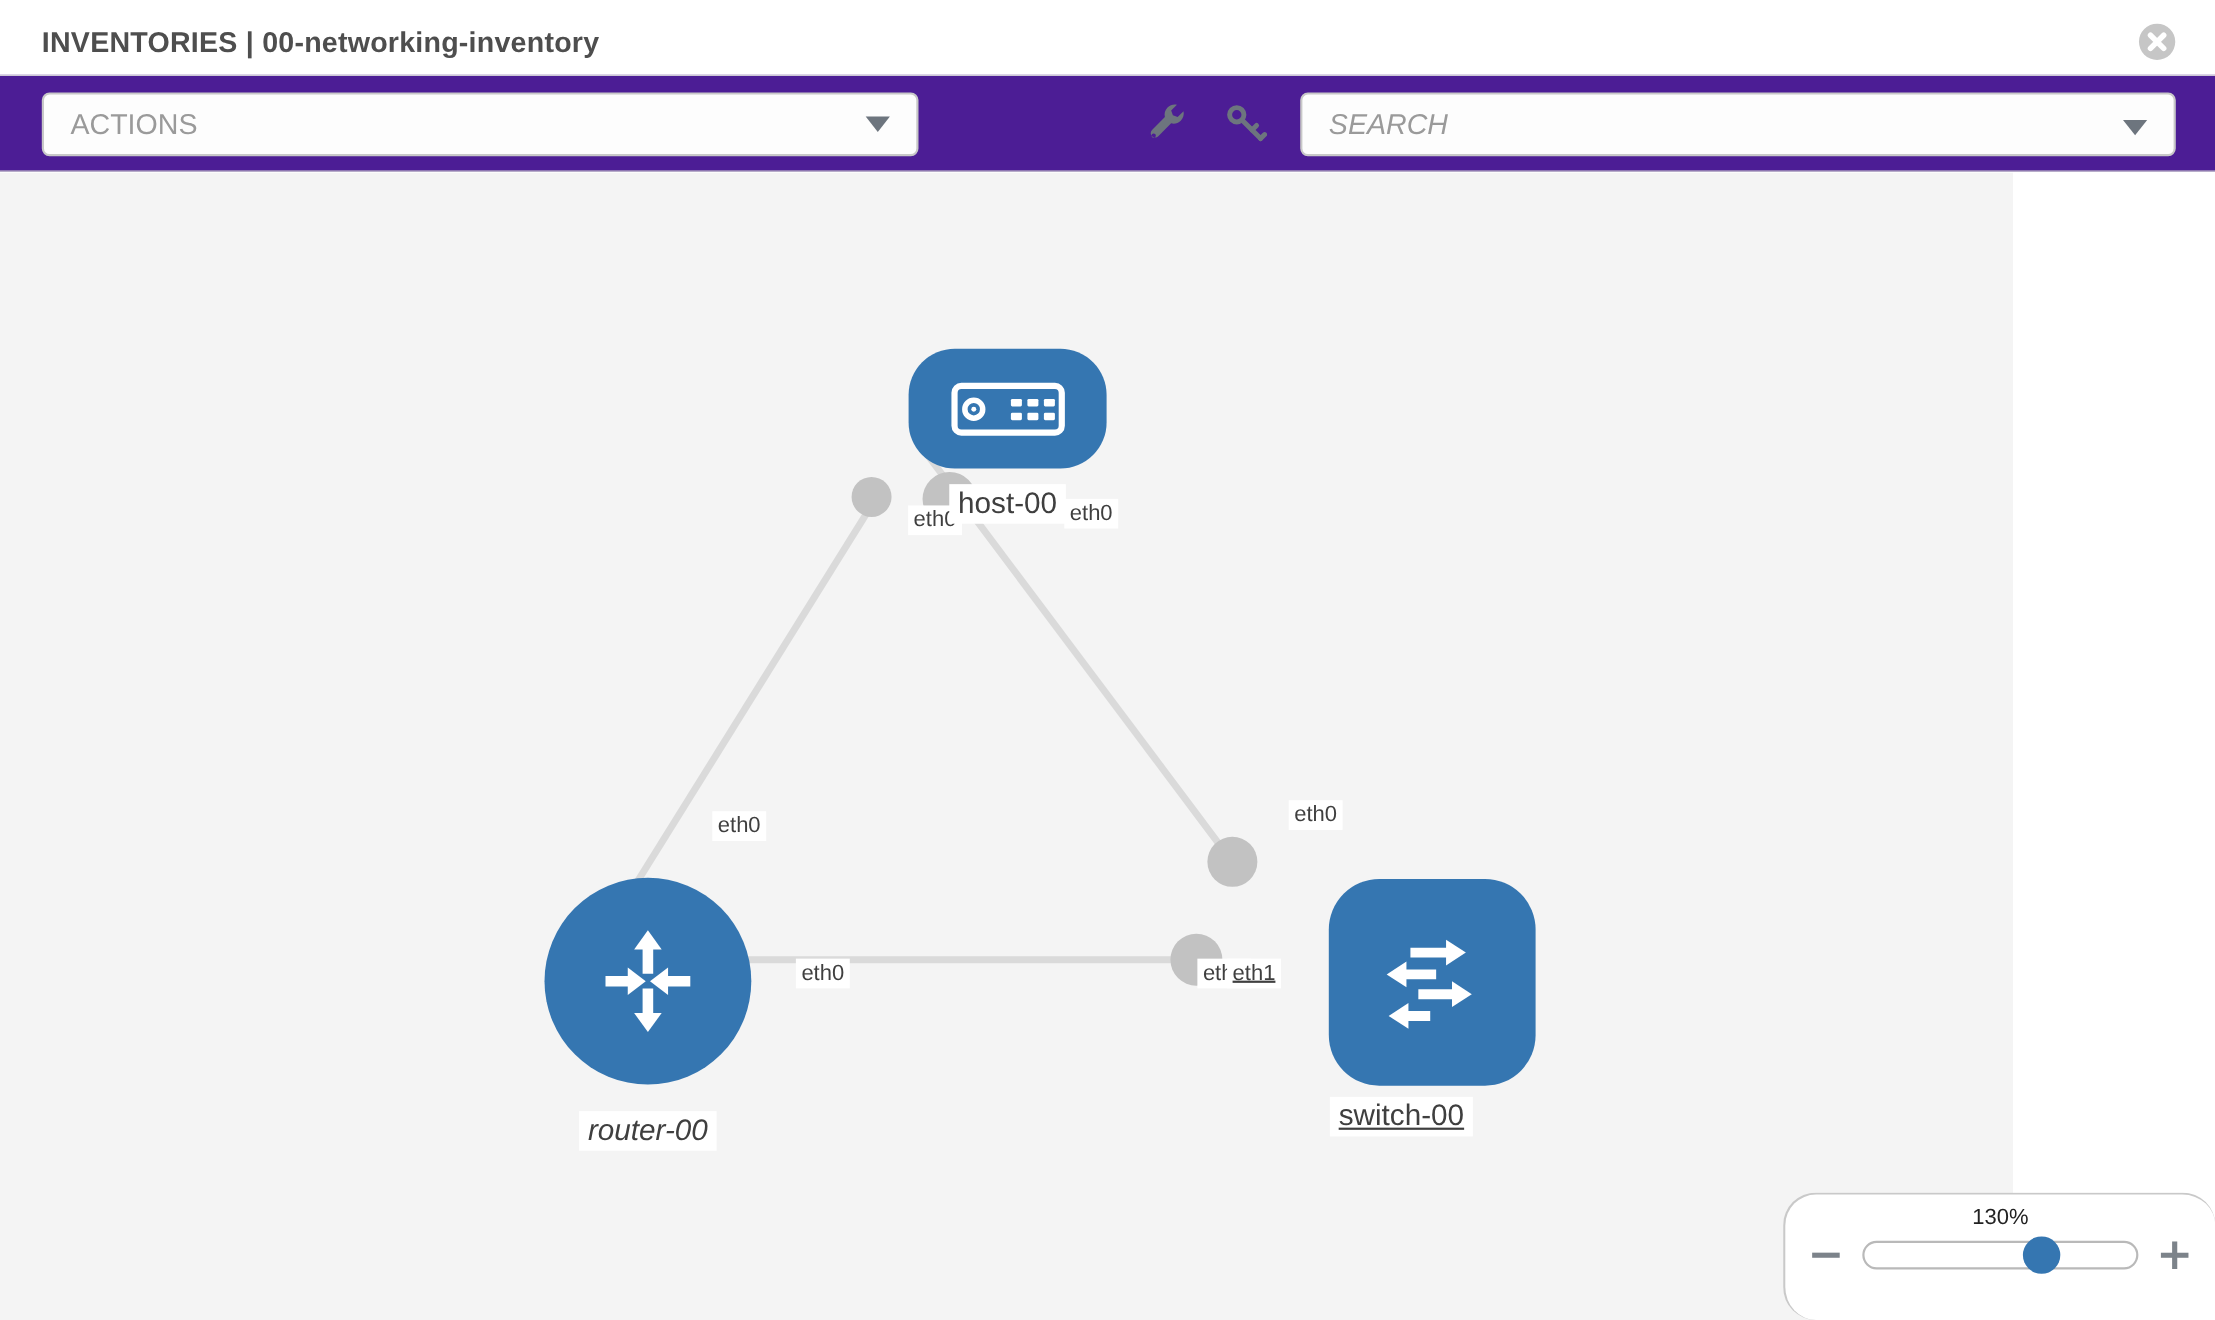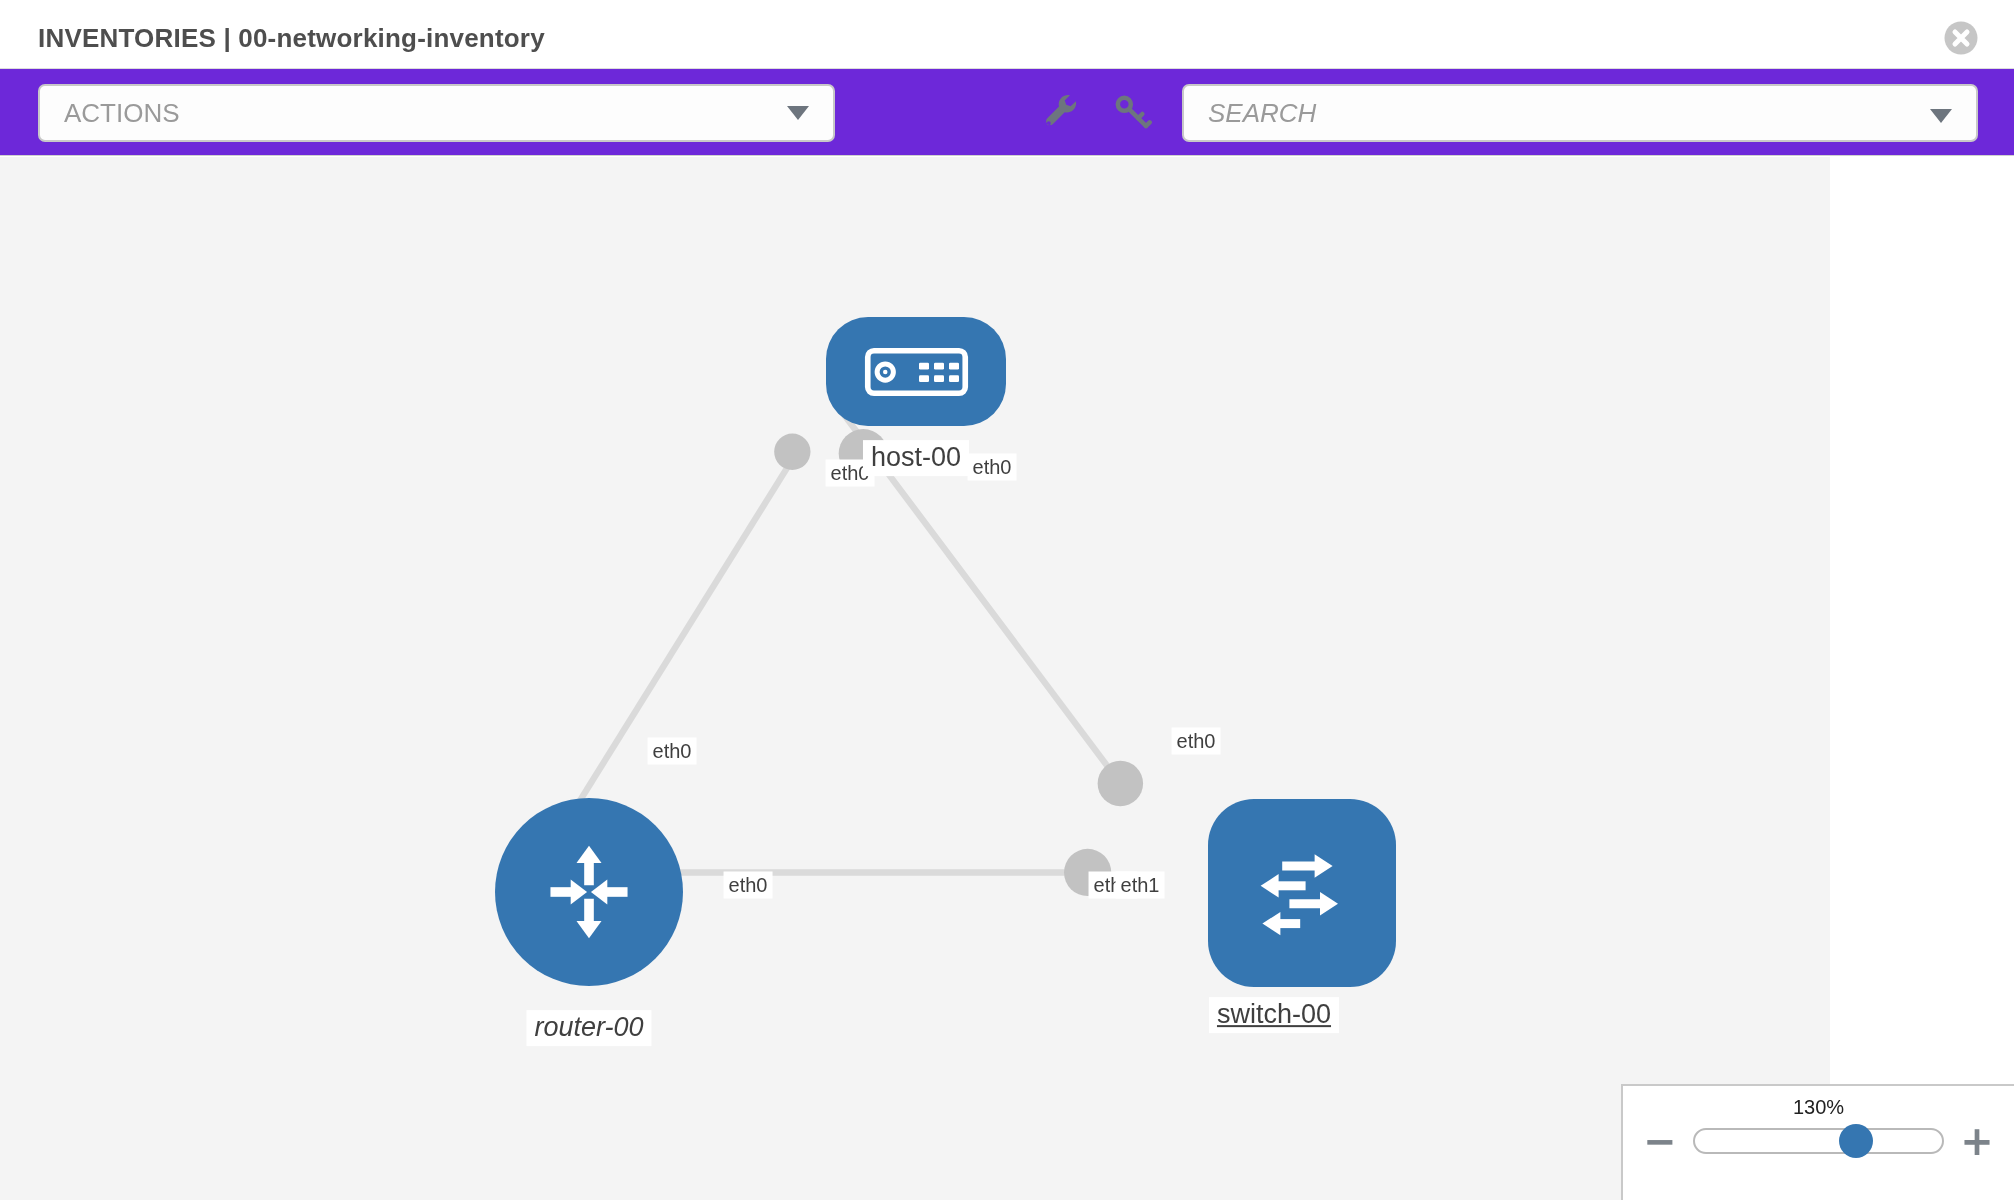--- a/index.html
+++ b/index.html
@@ -19,21 +19,21 @@
     padding:0 34px 0 38px;
   }
   .header-title {
     font-size:26px; font-weight:700; color:#4e4e4e; letter-spacing:0.2px;
   }
   .close-btn { border:none; background:none; cursor:pointer; width:38px; height:38px; padding:0; }
 
   
   .toolbar {
     position:absolute; top:68px; left:0; width:2014px; height:88px;
-    background:#6d28d9;
+    background:#4c1d95;
     border-top:1px solid #dcdcdc;
     border-bottom:1px solid #cfcfcf;
   }
   .select-box {
     position:absolute; top:15px; height:58px;
     background:#fdfdfd;
     border:2px solid #c8c8c8; border-radius:7px;
     display:flex; align-items:center; justify-content:space-between;
     padding:0 24px;
     font-size:26px; color:#9a9a9a;
@@ -86,27 +86,27 @@
 
   .lbl-host     { left:916px;  top:301px; }
   .lbl-router   { left:589px;  top:871px;font-style:italic; }
   .lbl-switch   { left:1274px; top:858px;text-decoration:underline; }
   .if-hr-host   { left:850px;  top:316px; }
   .if-hr-router { left:672px;  top:594px; }
   .if-hs-host   { left:992px;  top:310px; }
   .if-hs-switch { left:1196px; top:584px; }
   .if-rs-router { left:748px;  top:728px; }
   .if-rs-switch-under { left:1113px; top:728px; }
-  .if-rs-switch-over  { left:1140px; top:728px; }
+  .if-rs-switch-over  { left:1140px; top:728px;text-decoration:underline; }
 
   
   .zoom-panel {
     position:absolute; left:1621px; top:927px; width:393px; height:116px;
     background:#ffffff;
-    border-top:2px solid #c9c9c9; border-left:2px solid #c9c9c9;
+    border-top:2px solid #c9c9c9; border-left:2px solid #c9c9c9;border-radius:30px;
   }
   .zoom-level { text-align:center; font-size:20px; color:#222; margin-top:10px; }
   .zoom-row {
     display:flex; align-items:center;
     margin-top:9px; padding:0 20px;
   }
   .zoom-btn {
     border:none; background:none; cursor:pointer; padding:0;
     font-size:40px; font-weight:700; color:#7c838a; line-height:26px; width:34px;
     font-family:"DejaVu Sans",sans-serif;

